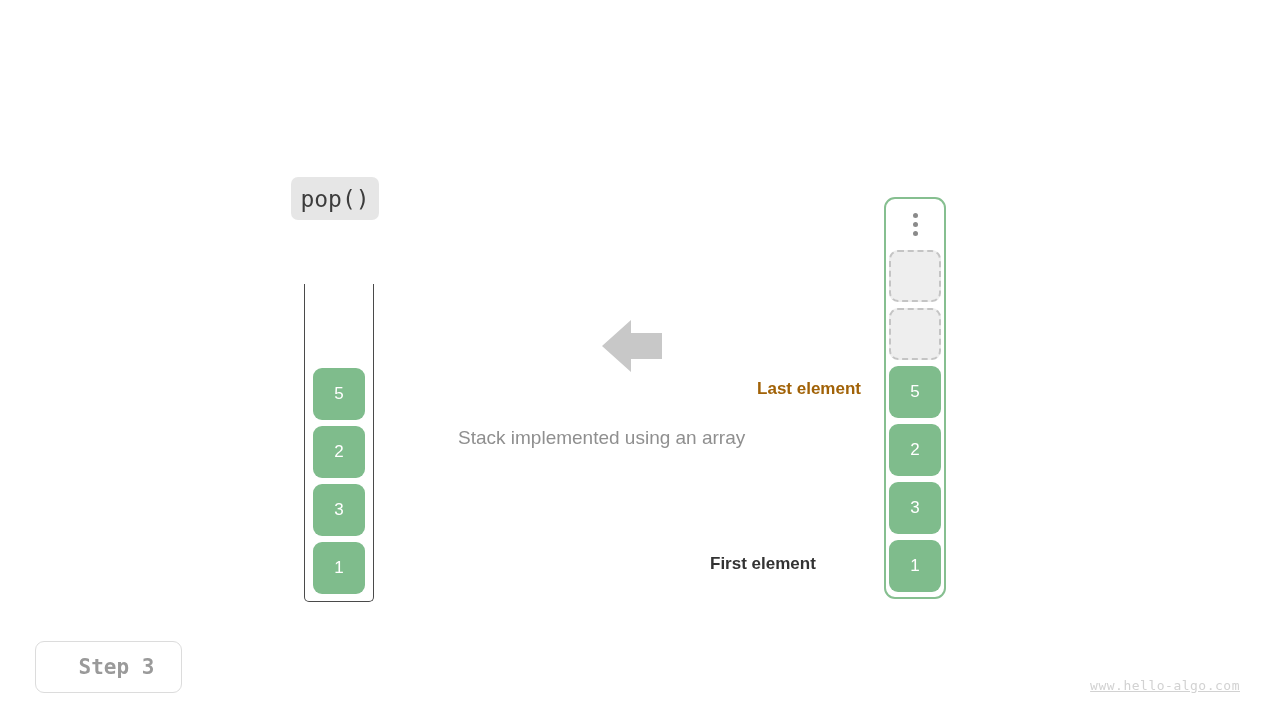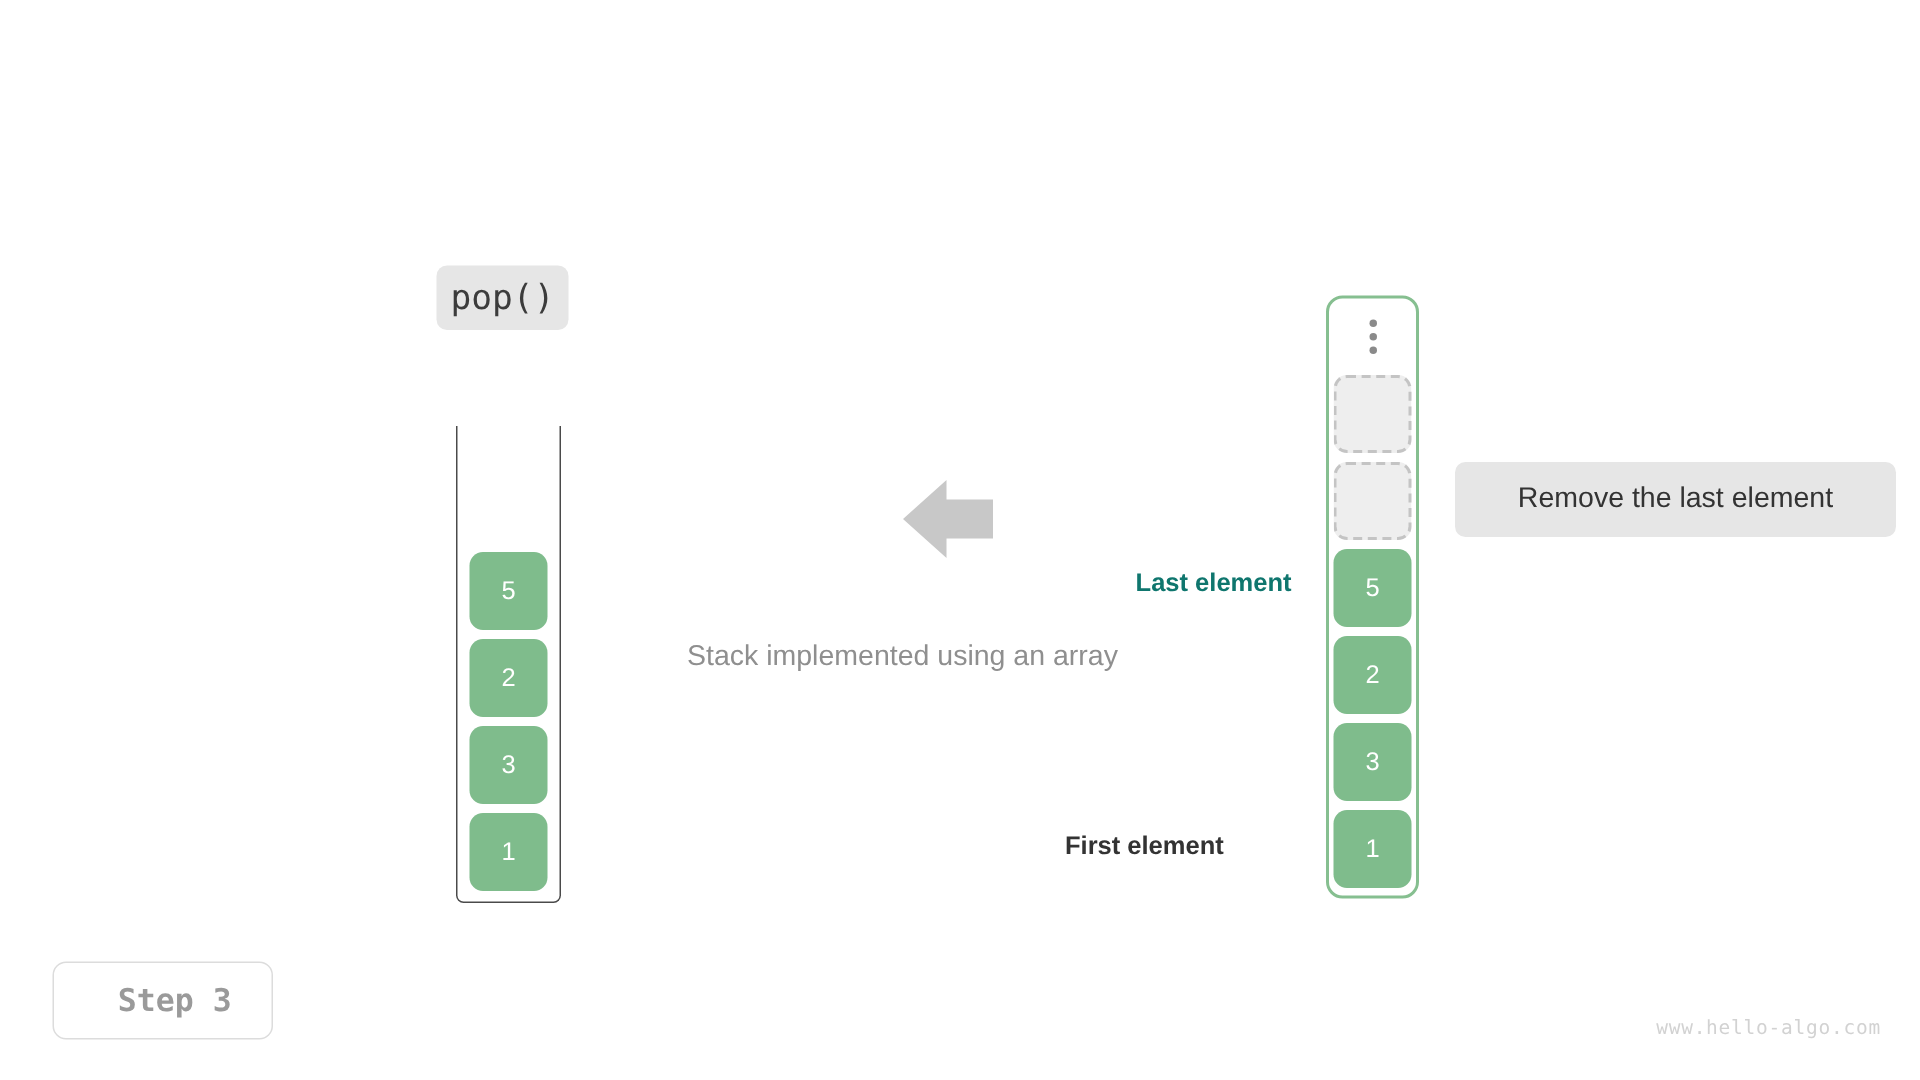--- a/index.html
+++ b/index.html
@@ -132,21 +132,21 @@
 
   
   .lbl-last {
     position: absolute;
     left: 720px;
     top: 379px;
     width: 141px;
     text-align: right;
     font-size: 17px;
     font-weight: bold;
-    color: #0f766e;
+    color: #a16207;
   }
   .lbl-first {
     position: absolute;
     left: 710px;
     top: 554px;
     width: 151px;
     text-align: left;
     font-size: 17px;
     font-weight: bold;
     color: #333333;
@@ -194,26 +194,27 @@
     font-size: 21px;
     font-weight: bold;
     color: #9a9a9a;
     box-sizing: border-box;
     padding-left: 16px;
   }
 
   
   .watermark {
     position: absolute;
-    right: 26px;
+    right: 40px;
     top: 678px;
     font-family: "DejaVu Sans Mono", monospace;
     font-size: 13px;
     color: #d2d2d2;
     letter-spacing: 0.5px;
+    text-decoration: underline;
   }
 </style>
 </head>
 <body>
 
 <div id="stage">
 
   <div class="op-label">pop()</div>
 
   <div class="u-container">
@@ -245,19 +246,18 @@
     <div class="g-inner">
         <div class="cell empty"></div>
         <div class="cell empty"></div>
         <div class="cell">5</div>
         <div class="cell">2</div>
         <div class="cell">3</div>
         <div class="cell">1</div>
       </div>
   </div>
 
-  <div class="callout">Remove the last element</div>
 
   <div class="step-badge">Step 3</div>
 
   <div class="watermark">www.hello-algo.com</div>
 
 </div>
 
 </body></html>

